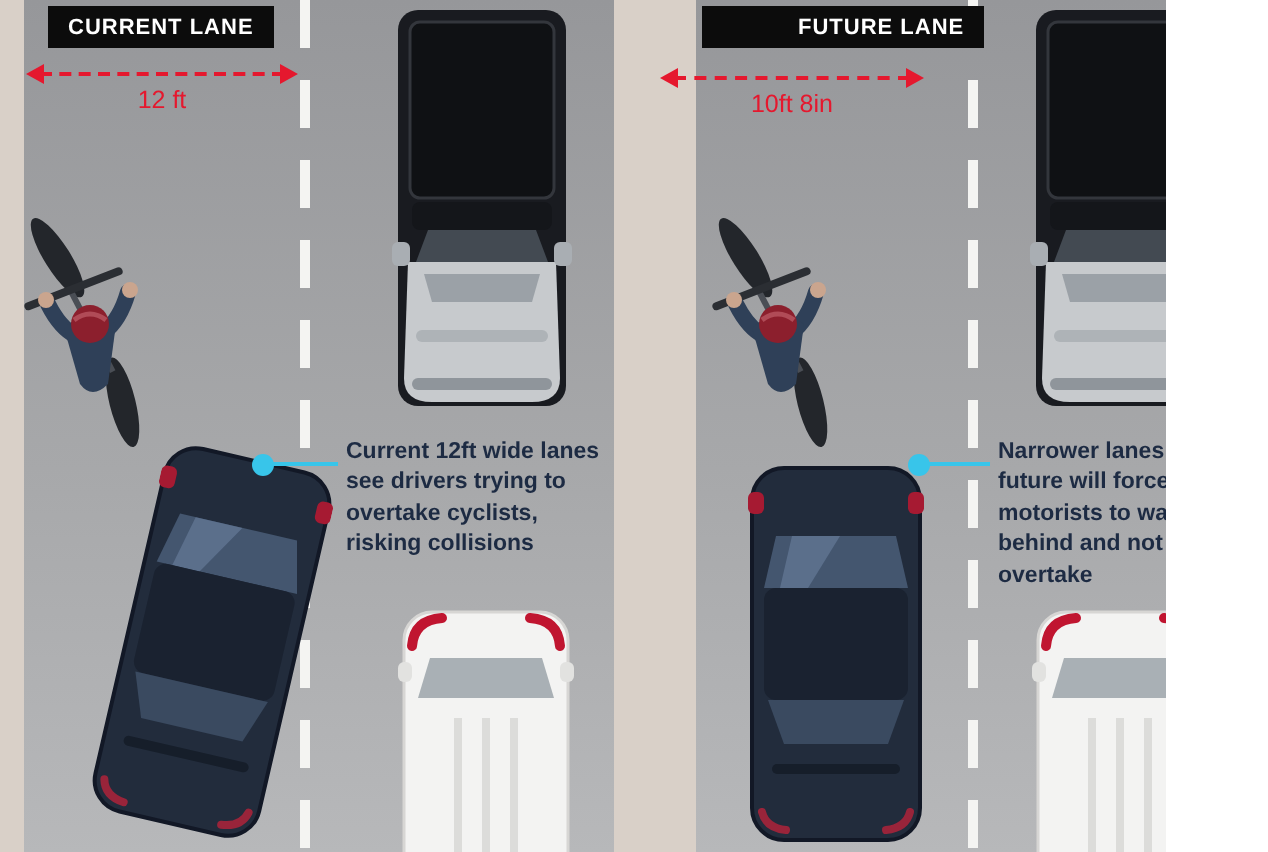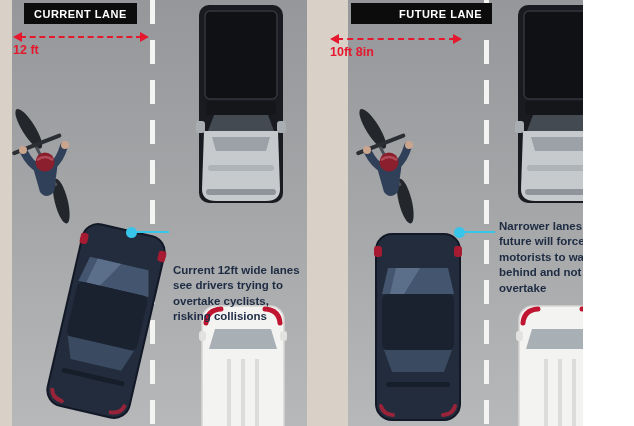--- a/index.html
+++ b/index.html
@@ -27,42 +27,42 @@
   .panel-title{position:absolute;top:3px;background:var(--label-bg);color:var(--label-text);
         font-size:11px;font-weight:bold;letter-spacing:.5px;padding:5px 10px 4px;}
   .panel-title.p1{left:24px;}
   .panel-title.p2{left:351px;padding-left:48px;}
   .measure{position:absolute;height:34px;}
   .measure .line{position:absolute;left:7px;right:7px;top:6px;border-top:2px dashed var(--accent-red);}
   .measure .head{position:absolute;top:2px;width:0;height:0;
         border-top:5px solid transparent;border-bottom:5px solid transparent;}
   .measure .head.w{left:0;border-right:9px solid var(--accent-red);}
   .measure .head.e{right:0;border-left:9px solid var(--accent-red);}
-  .measure .value{position:absolute;top:13px;width:100%;
-        color:var(--accent-red);font-size:12.5px;font-weight:bold;}
+  .measure .value{position:absolute;top:13px;width:100%;text-align:center;
+        color:var(--accent-red);font-size:12.5px;font-weight:normal;}
   .measure.p1{left:13px;width:136px;top:30px;}
   .measure.p2{left:330px;width:132px;top:32px;}
   .veh{position:absolute;}
   .veh.truck1{left:196px;top:3px;}
   .veh.truck2{left:515px;top:3px;}
   .veh.cyclist1{left:2px;top:100px;}
   .veh.cyclist2{left:346px;top:100px;}
   .veh.car1{left:62px;top:226px;transform:rotate(13deg);}
   .veh.car2{left:374px;top:232px;}
   .veh.white1{left:199px;top:303px;}
   .veh.white2{left:516px;top:303px;}
   .callout-dot{position:absolute;width:11px;height:11px;border-radius:50%;background:var(--accent-cyan);}
   .callout-dot.p1{left:126px;top:227px;}
   .callout-dot.p2{left:454px;top:227px;}
   .callout-link{position:absolute;height:2px;background:var(--accent-cyan);top:231px;}
   .callout-link.p1{left:136px;width:33px;}
   .callout-link.p2{left:464px;width:31px;}
   .callout-text{position:absolute;top:219px;color:var(--callout-text);
         font-size:11.5px;font-weight:bold;line-height:1.34;}
-  .callout-text.p1{left:173px;width:128px;margin-top:44px;}
+  .callout-text.p1{left:173px;width:128px;}
   .callout-text.p2{left:499px;width:118px;}
 </style>
 </head>
 <body>
 
 <div class="stage">
 
   <div class="road p1"></div>
   <div class="lane-line p1"></div>
 

